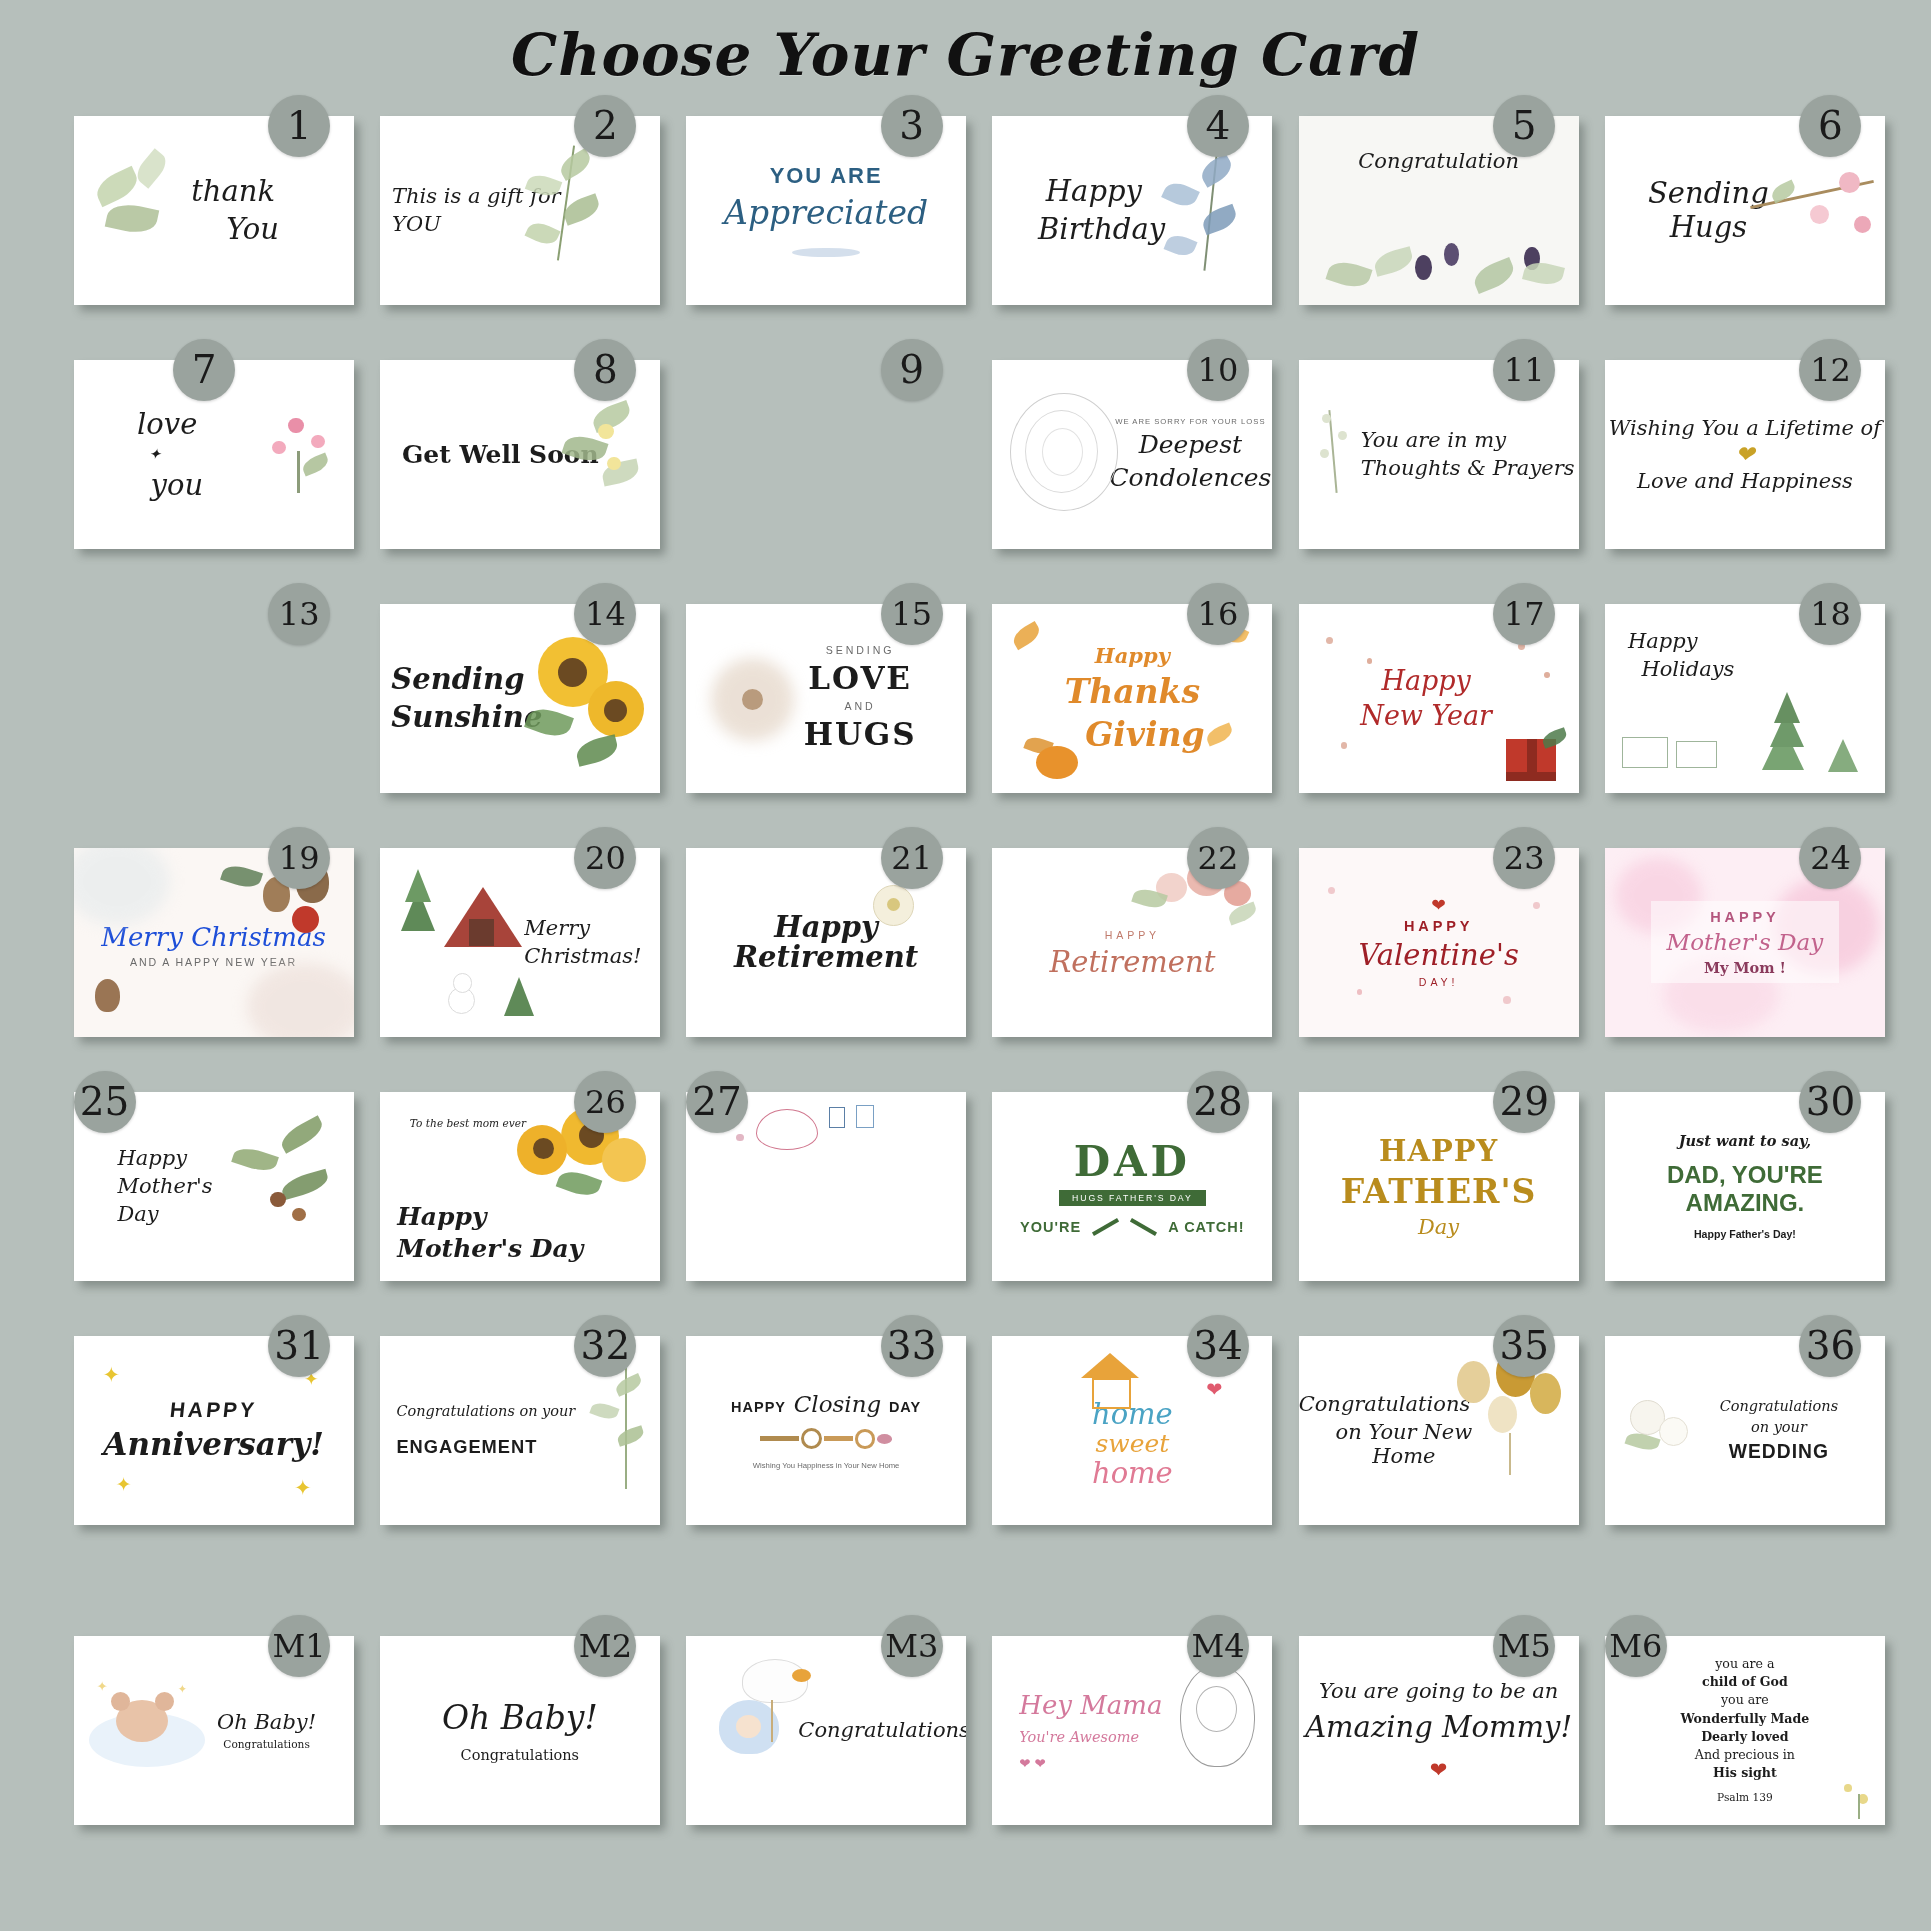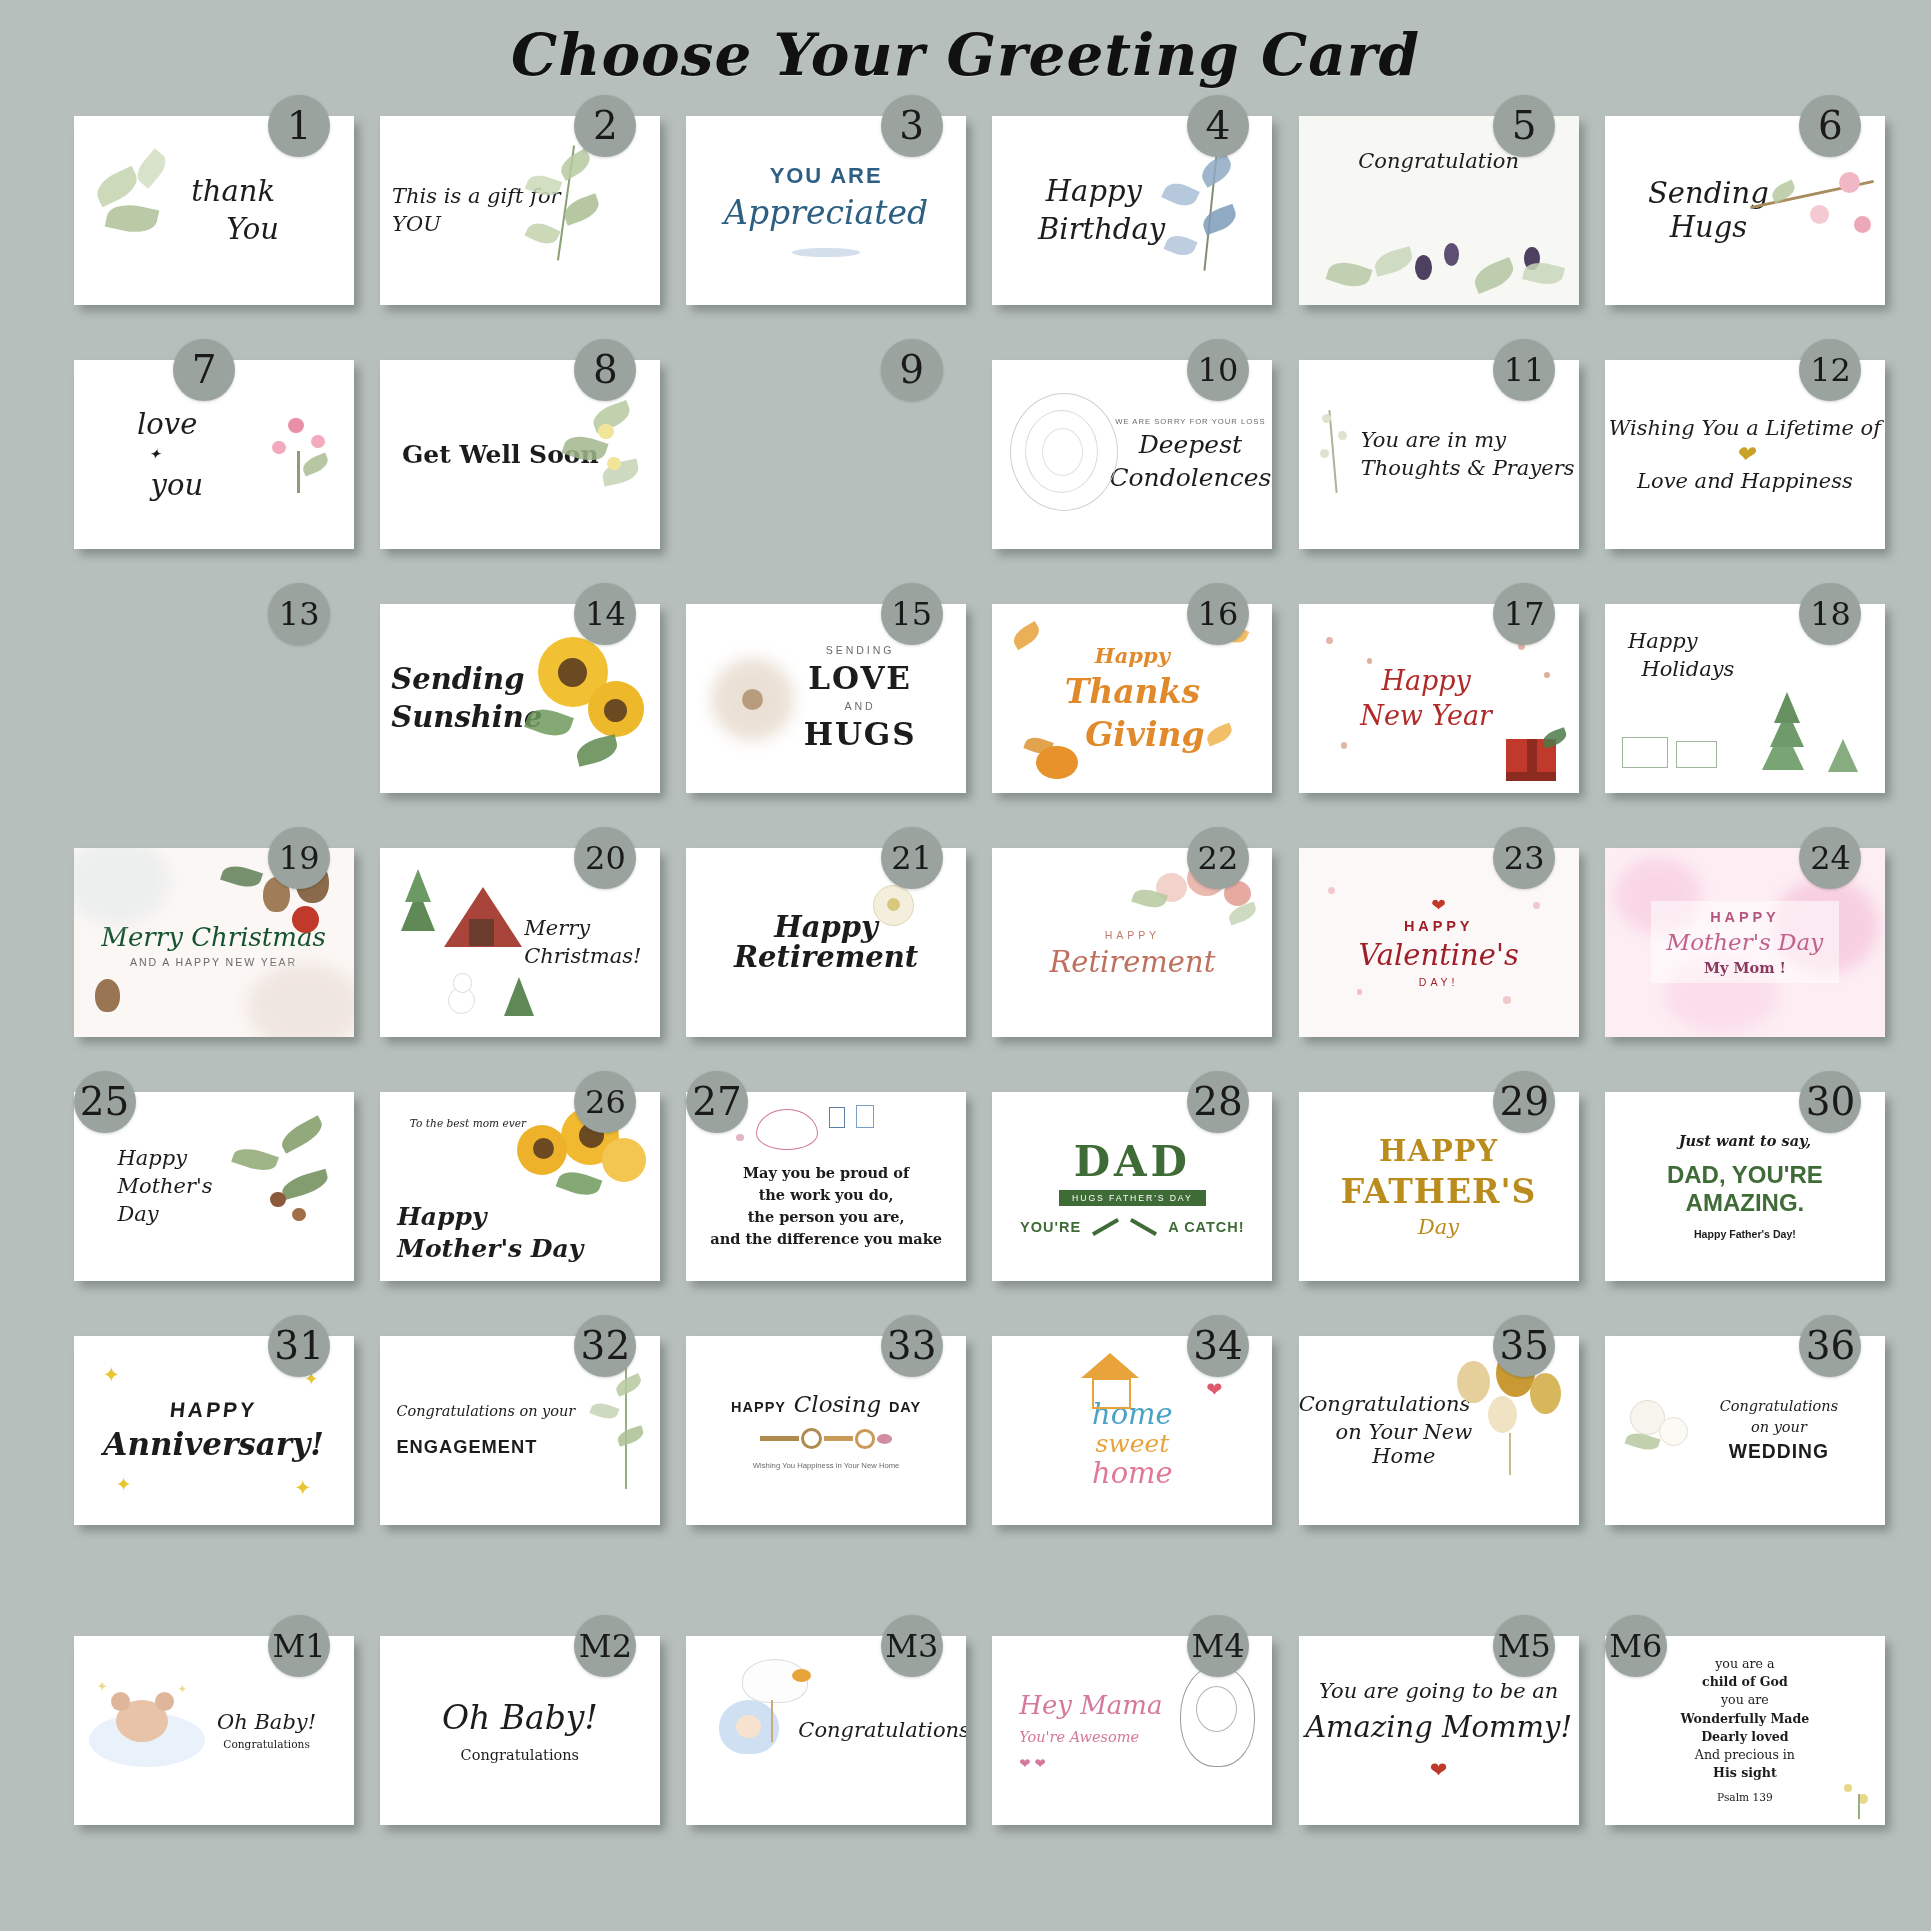--- a/index.html
+++ b/index.html
@@ -378,21 +378,21 @@
     <div class="card" style="background:#fbf7f4;">
       <div class="inner">
         <div class="wash" style="left:-9.7px;top:-9.7px;width:106px;height:87px;background:#dfe7ea;"></div>
         <div class="wash" style="right:-9.7px;bottom:-13.5px;width:116px;height:87px;background:#e7d6cf;"></div>
         <div class="dot" style="right:25px;top:13.5px;width:33px;height:42px;background:#8a6a4a;border-radius:50% 50% 45% 45%;"></div>
         <div class="dot" style="right:64px;top:29px;width:27px;height:35px;background:#a07d58;border-radius:50% 50% 45% 45%;"></div>
         <div class="leaf" style="right:93px;top:19.3px;width:39px;height:19.3px;background:#5f7f57;transform:rotate(18deg);"></div>
         <div class="dot" style="right:35px;top:58px;width:27px;height:27px;background:#c0392b;"></div>
         <div class="dot" style="left:21px;bottom:25px;width:25px;height:33px;background:#9a7554;border-radius:50% 50% 45% 45%;"></div>
         <div class="stack" style="margin-top:5.8px;">
-          <div class="script" style="font-size:26px;color:#14532d;">Merry Christmas</div>
+          <div class="script" style="font-size:26px;color:#1d4ed8;">Merry Christmas</div>
           <div class="sans t-xs grey" style="letter-spacing:1.9px;">AND A HAPPY NEW YEAR</div>
         </div>
       </div>
     </div>
     <div class="badge small">19</div>
   </div>
 
   <div class="cell">
     <div class="card">
       <div class="inner">
@@ -516,26 +516,20 @@
     <div class="badge small">26</div>
   </div>
 
   <div class="cell">
     <div class="card">
       <div class="inner">
         <div style="position:absolute;left:70px;top:17.4px;width:60px;height:39px;border:1.9px solid #d1788f;border-radius:50% 50% 50% 50%/60% 60% 40% 40%;"></div>
         <div style="position:absolute;left:143px;top:15.4px;width:13.5px;height:19.3px;border:1.9px solid #5b7fa6;"></div>
         <div style="position:absolute;left:170px;top:13.5px;width:15.4px;height:21px;border:1.9px solid #7aa0c4;"></div>
         <div class="dot" style="left:50px;top:42px;width:7.7px;height:7.7px;background:#e2b7c4;"></div>
-        <div class="stack serif t-sm lineL" style="font-weight:bold;margin-top:39px;">
-          <div>May you be proud of</div>
-          <div>the work you do,</div>
-          <div>the person you are,</div>
-          <div>and the difference you make</div>
-        </div>
       </div>
     </div>
     <div class="badge left">27</div>
   </div>
 
   <div class="cell">
     <div class="card">
       <div class="inner">
         <div class="stack">
           <div class="serif green" style="font-size:42px;font-weight:bold;letter-spacing:3.9px;">DAD</div>

